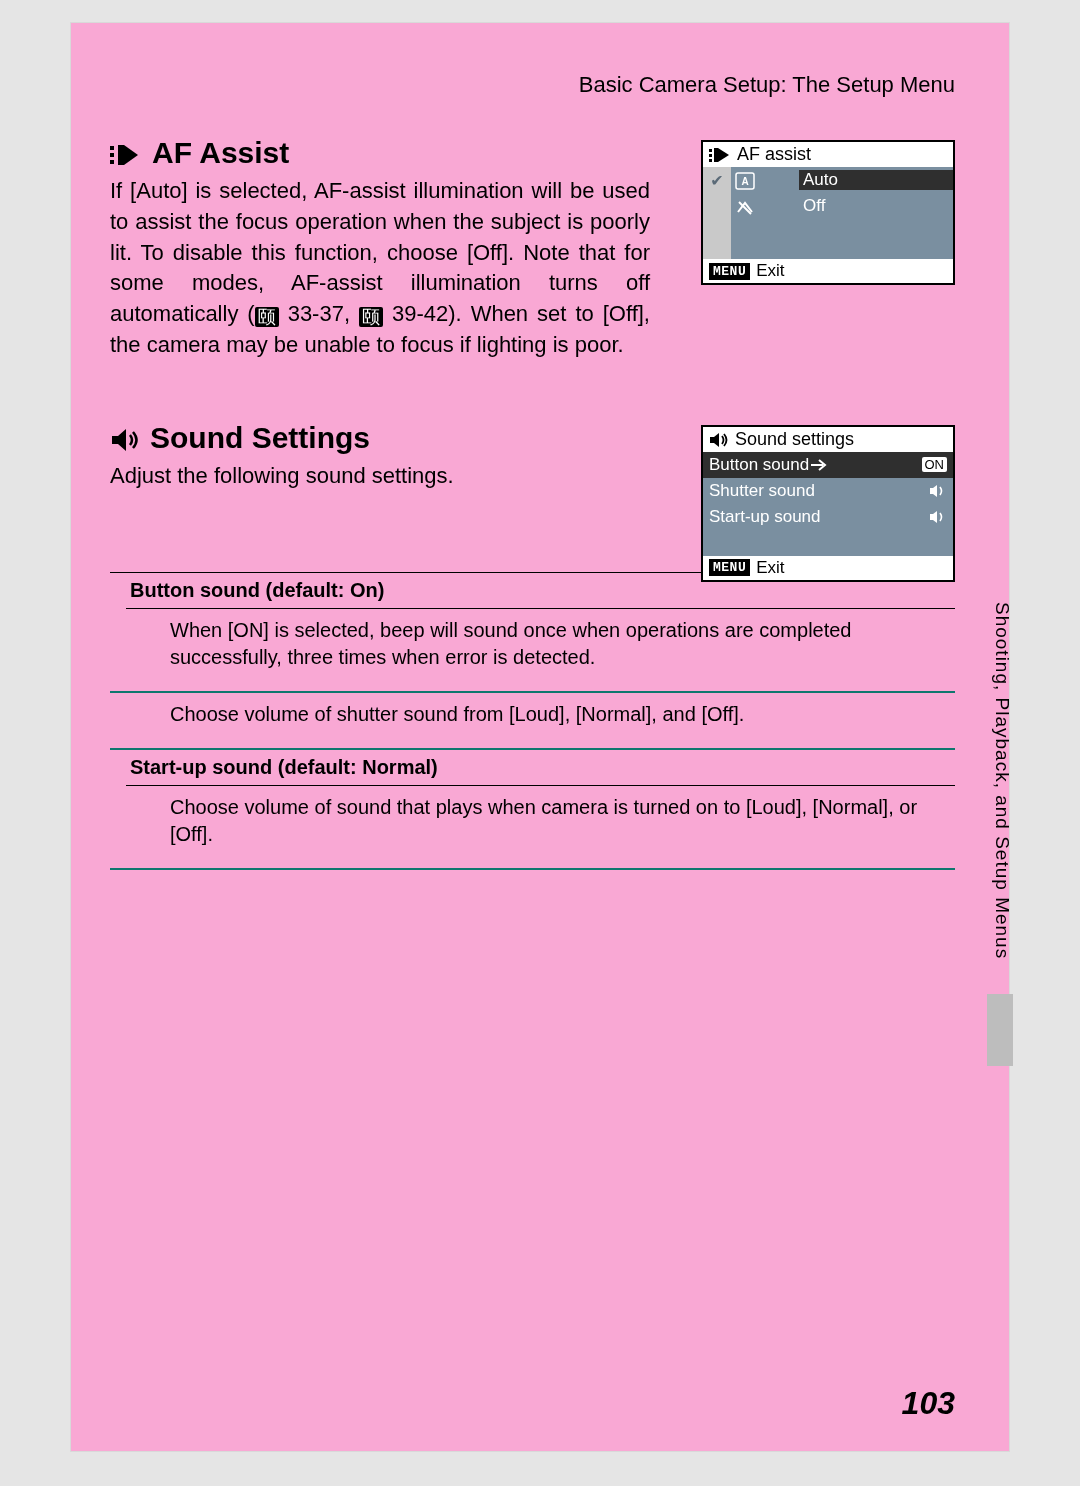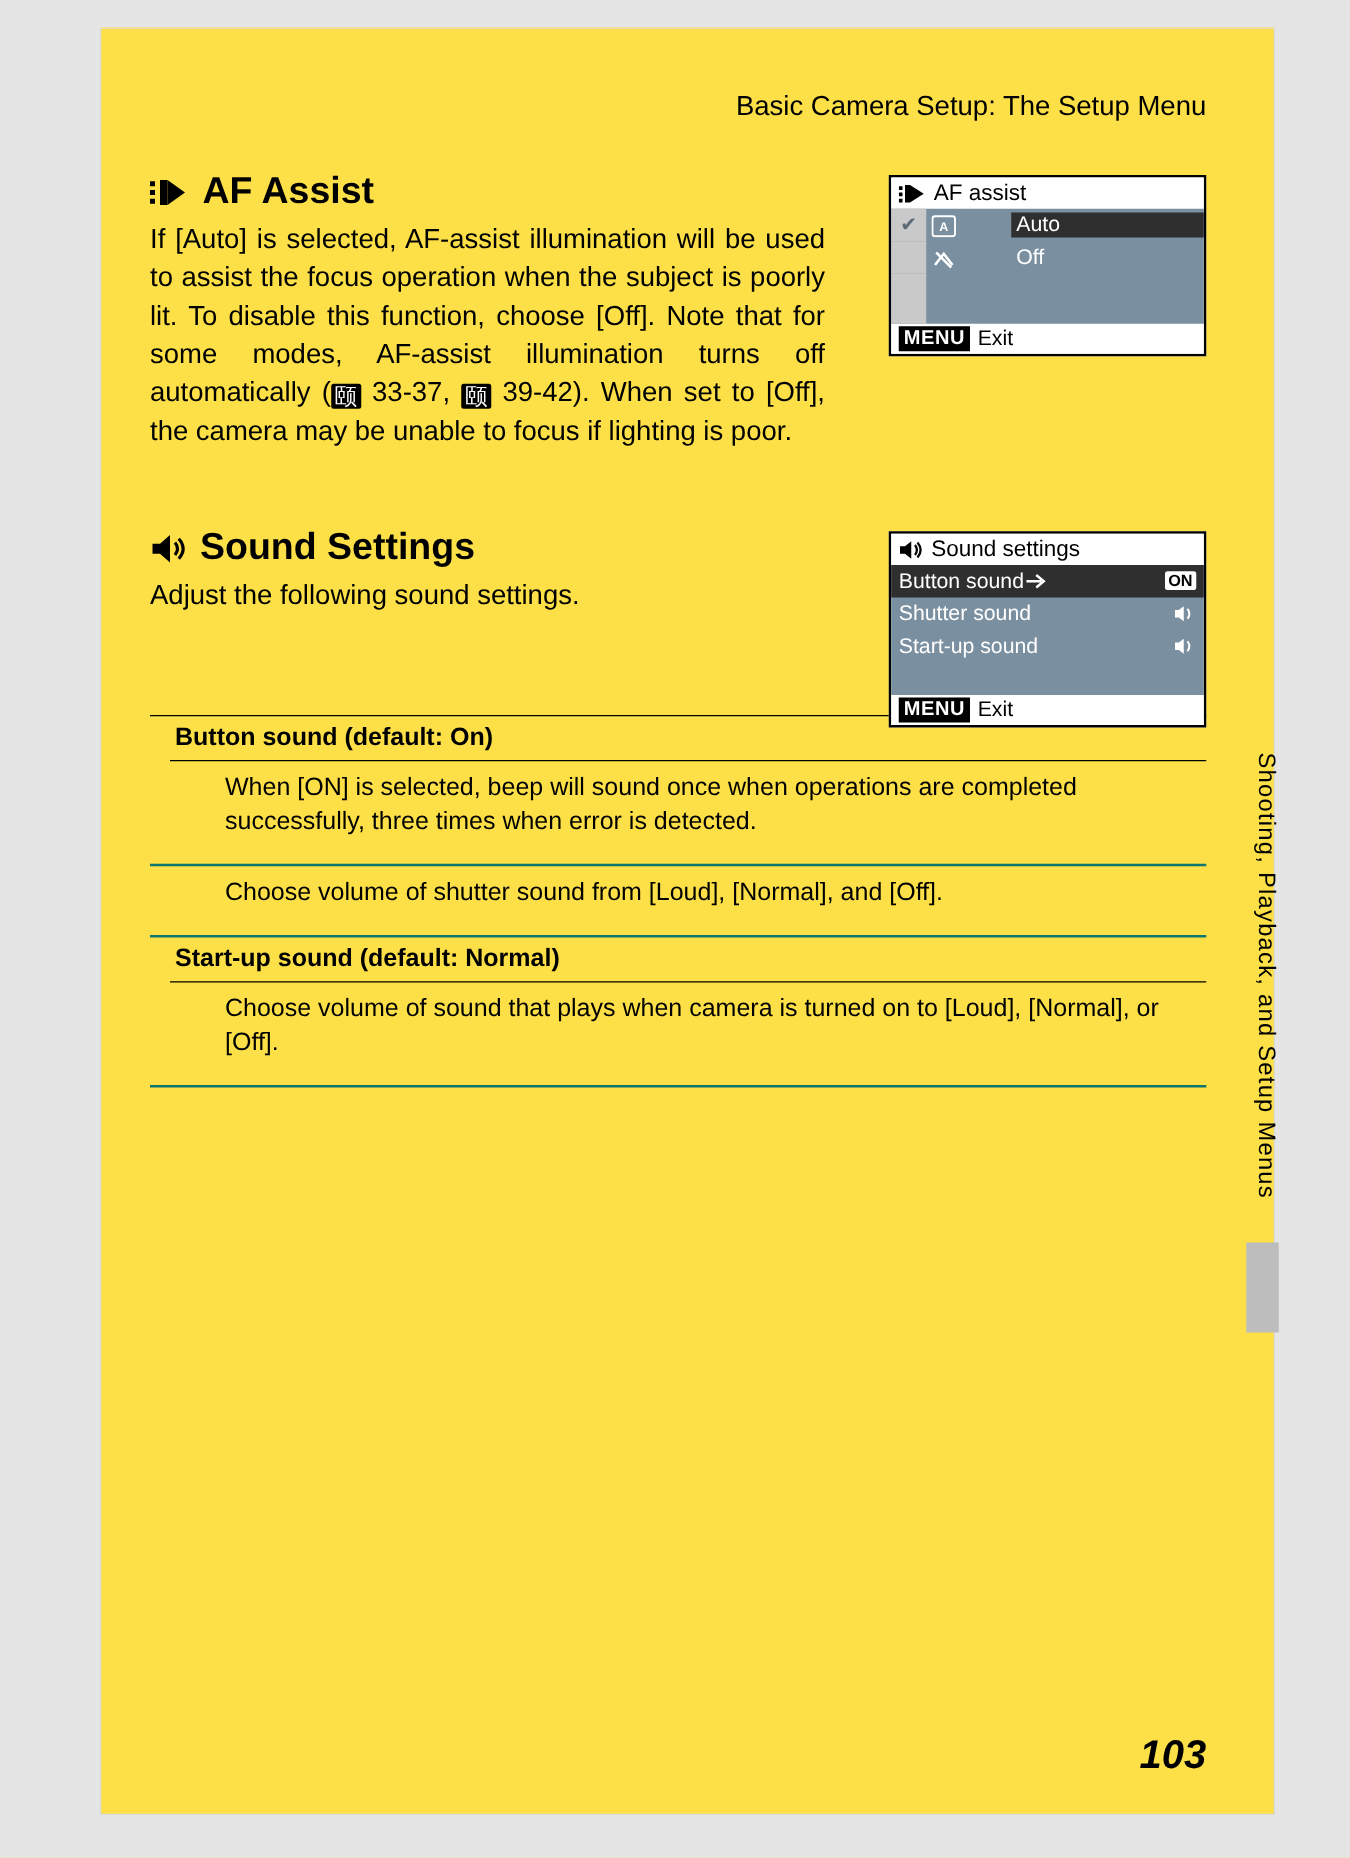--- a/index.html
+++ b/index.html
@@ -10,25 +10,25 @@
     color: #000;
   }
   .sheet {
     width: 1080px;
     height: 1486px;
     background: #e5e5e5;
     position: relative;
   }
   .page {
     position: absolute;
-    left: 80px;
+    left: 70px;
     top: 22px;
     width: 940px;
     height: 1430px;
-    background: #fde047;
+    background: #f9a8d4;
     box-shadow: inset 0 0 0 1px #d9d9d9;
     box-sizing: border-box;
     padding: 50px 55px 60px 40px;
   }
   .header-line {
     text-align: right;
     font-size: 22px;
     font-weight: 400;
     color: #000;
     padding-right: 0;
@@ -238,31 +238,32 @@
     font-size:18px;
     line-height:1;
     padding:1px 3px;
     border-radius:2px;
     vertical-align: -2px;
   }
   .menu-badge {
     display:inline-block;
     background:#000;
     color:#fff;
-    font-size:16px;
+    font-size:13px;
     font-weight:700;
     padding:1px 4px;
     letter-spacing:0.5px;
+    font-family:Liberation Mono, monospace;
   }
   .on-badge {
     display:inline-block;
     background:#fff;
     color:#000;
     font-size:13px;
-    font-weight:700;
+    font-weight:400;
     padding:0 3px;
     border-radius:2px;
   }
 </style>
 </head>
 <body>
 
 <div class="sheet">
   <div class="page">
 

